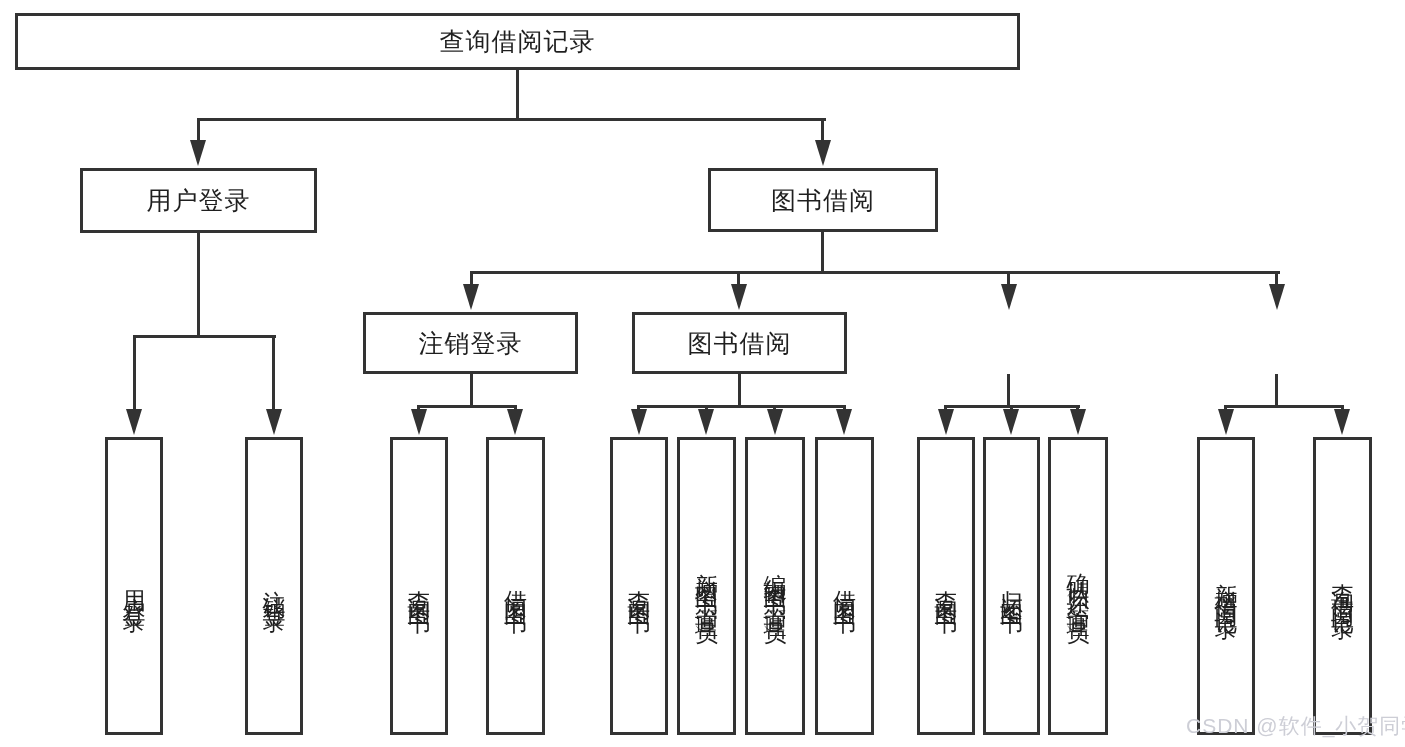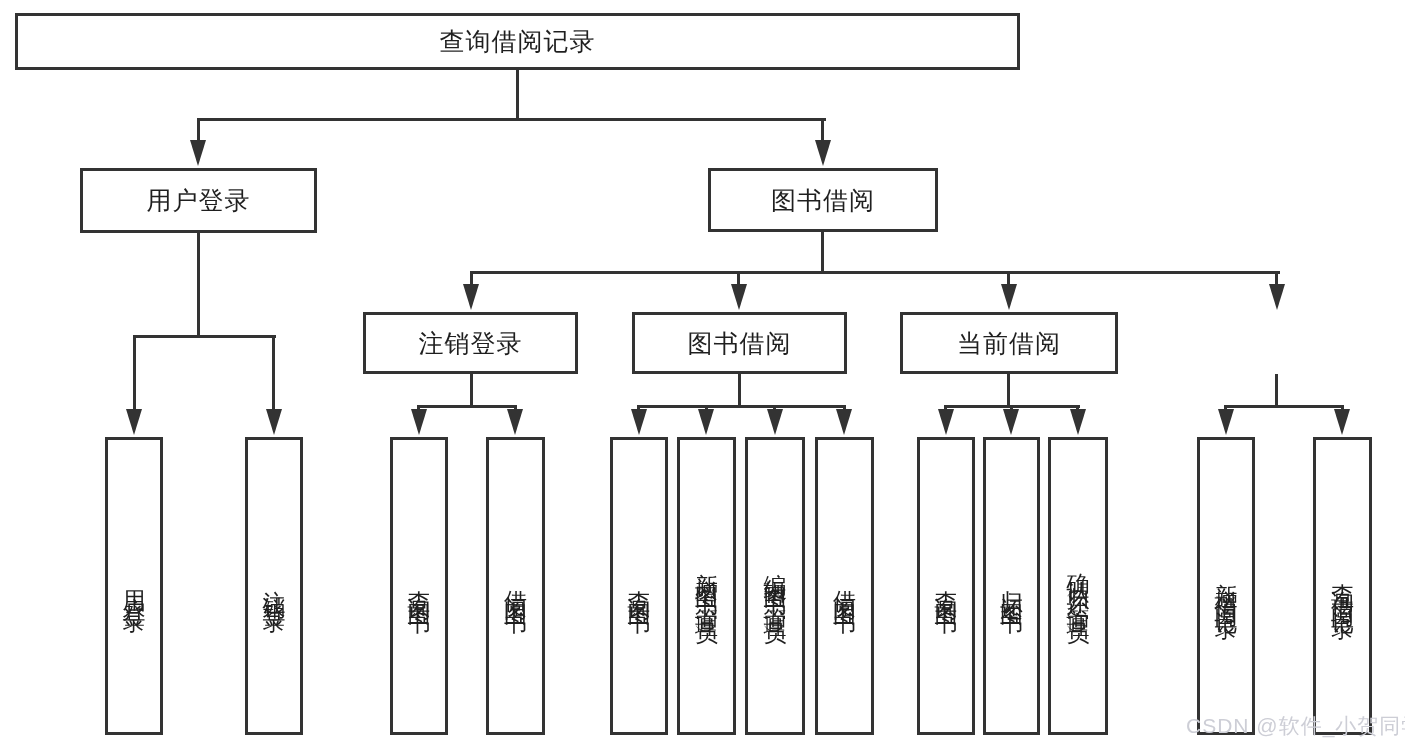--- a/index.html
+++ b/index.html
@@ -104,21 +104,20 @@
   <div class="arrowhead" style="left:463px; top:284px;"></div>
   <div class="vline" style="left:737px; top:271px; height:17px;"></div>
   <div class="arrowhead" style="left:731px; top:284px;"></div>
   <div class="vline" style="left:1007px; top:271px; height:17px;"></div>
   <div class="arrowhead" style="left:1001px; top:284px;"></div>
   <div class="vline" style="left:1275px; top:271px; height:17px;"></div>
   <div class="arrowhead" style="left:1269px; top:284px;"></div>
 
   <div class="box" style="left:363px; top:312px; width:215px; height:62px;">注销登录</div>
   <div class="box" style="left:632px; top:312px; width:215px; height:62px;">图书借阅</div>
-  <div class="box" style="left:900px; top:312px; width:218px; height:62px;">当前借阅</div>
 
   <div class="vline" style="left:470px; top:374px; height:33px;"></div>
   <div class="hline" style="left:417px; top:405px; width:100px;"></div>
   <div class="vline" style="left:417px; top:405px; height:8px;"></div>
   <div class="arrowhead" style="left:411px; top:409px;"></div>
   <div class="vline" style="left:514px; top:405px; height:8px;"></div>
   <div class="arrowhead" style="left:507px; top:409px;"></div>
 
   <div class="vline" style="left:738px; top:374px; height:33px;"></div>
   <div class="hline" style="left:637px; top:405px; width:209px;"></div>

